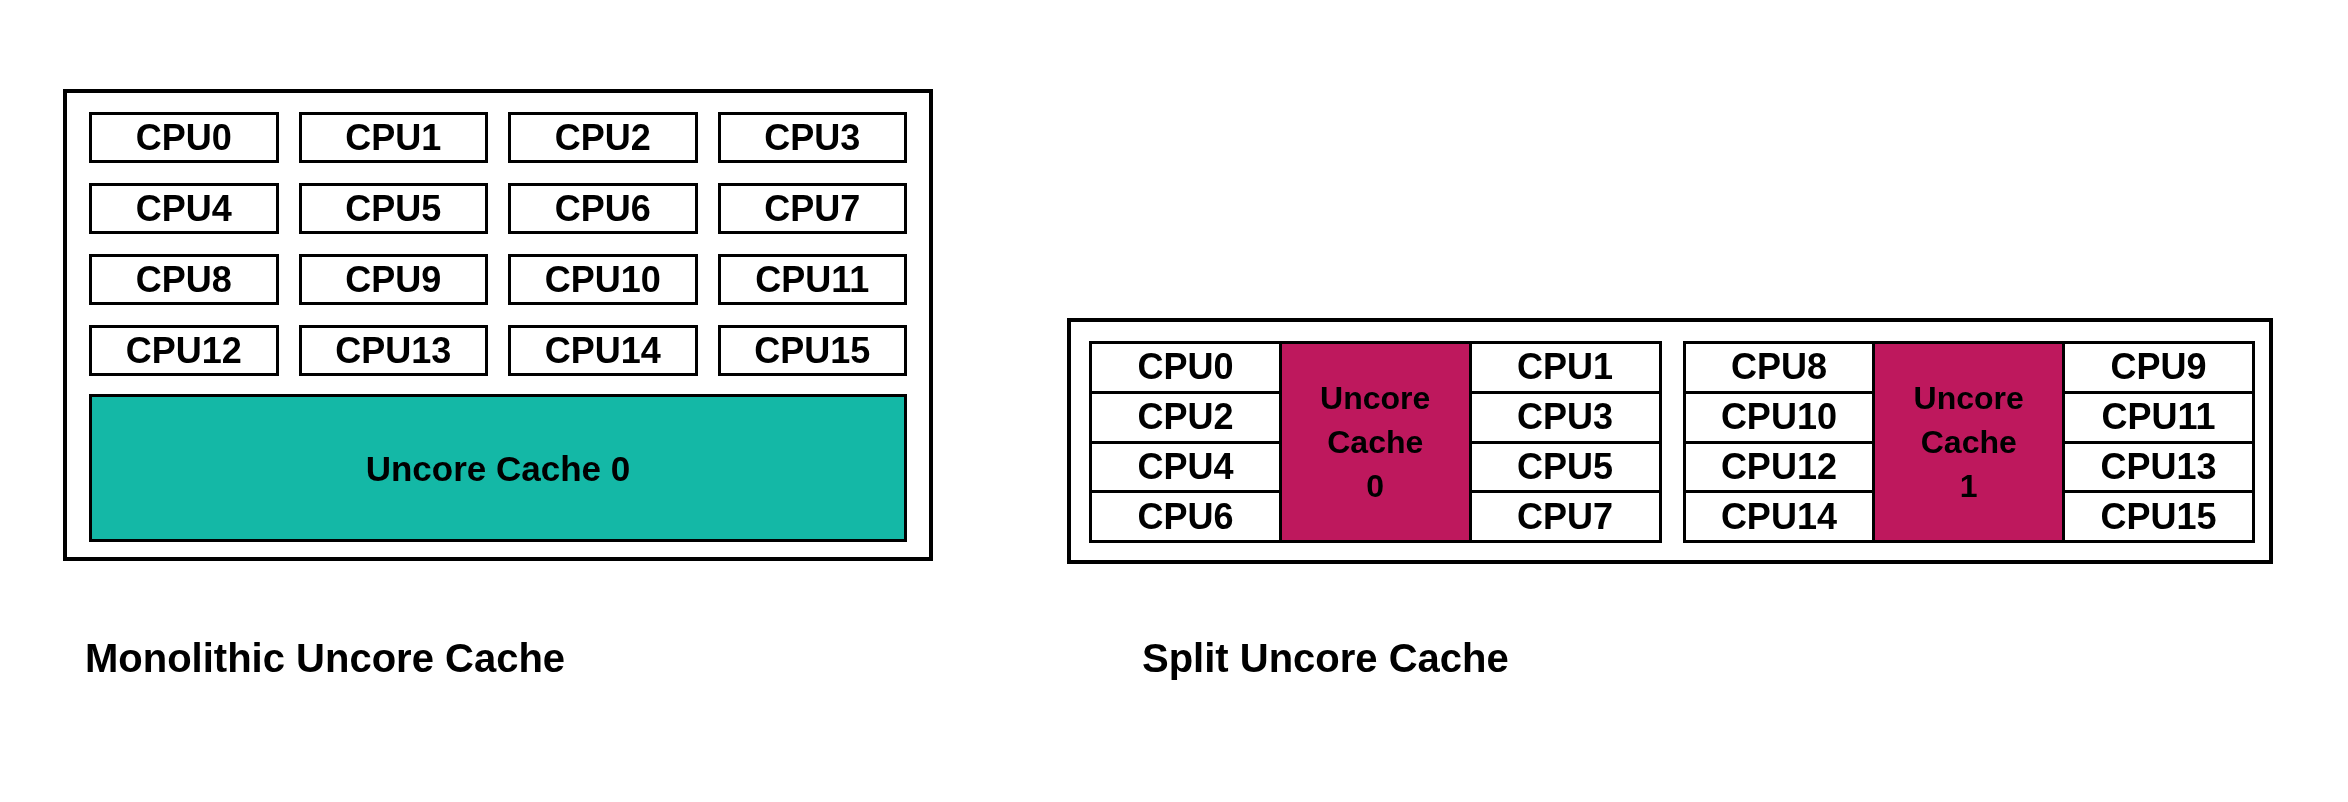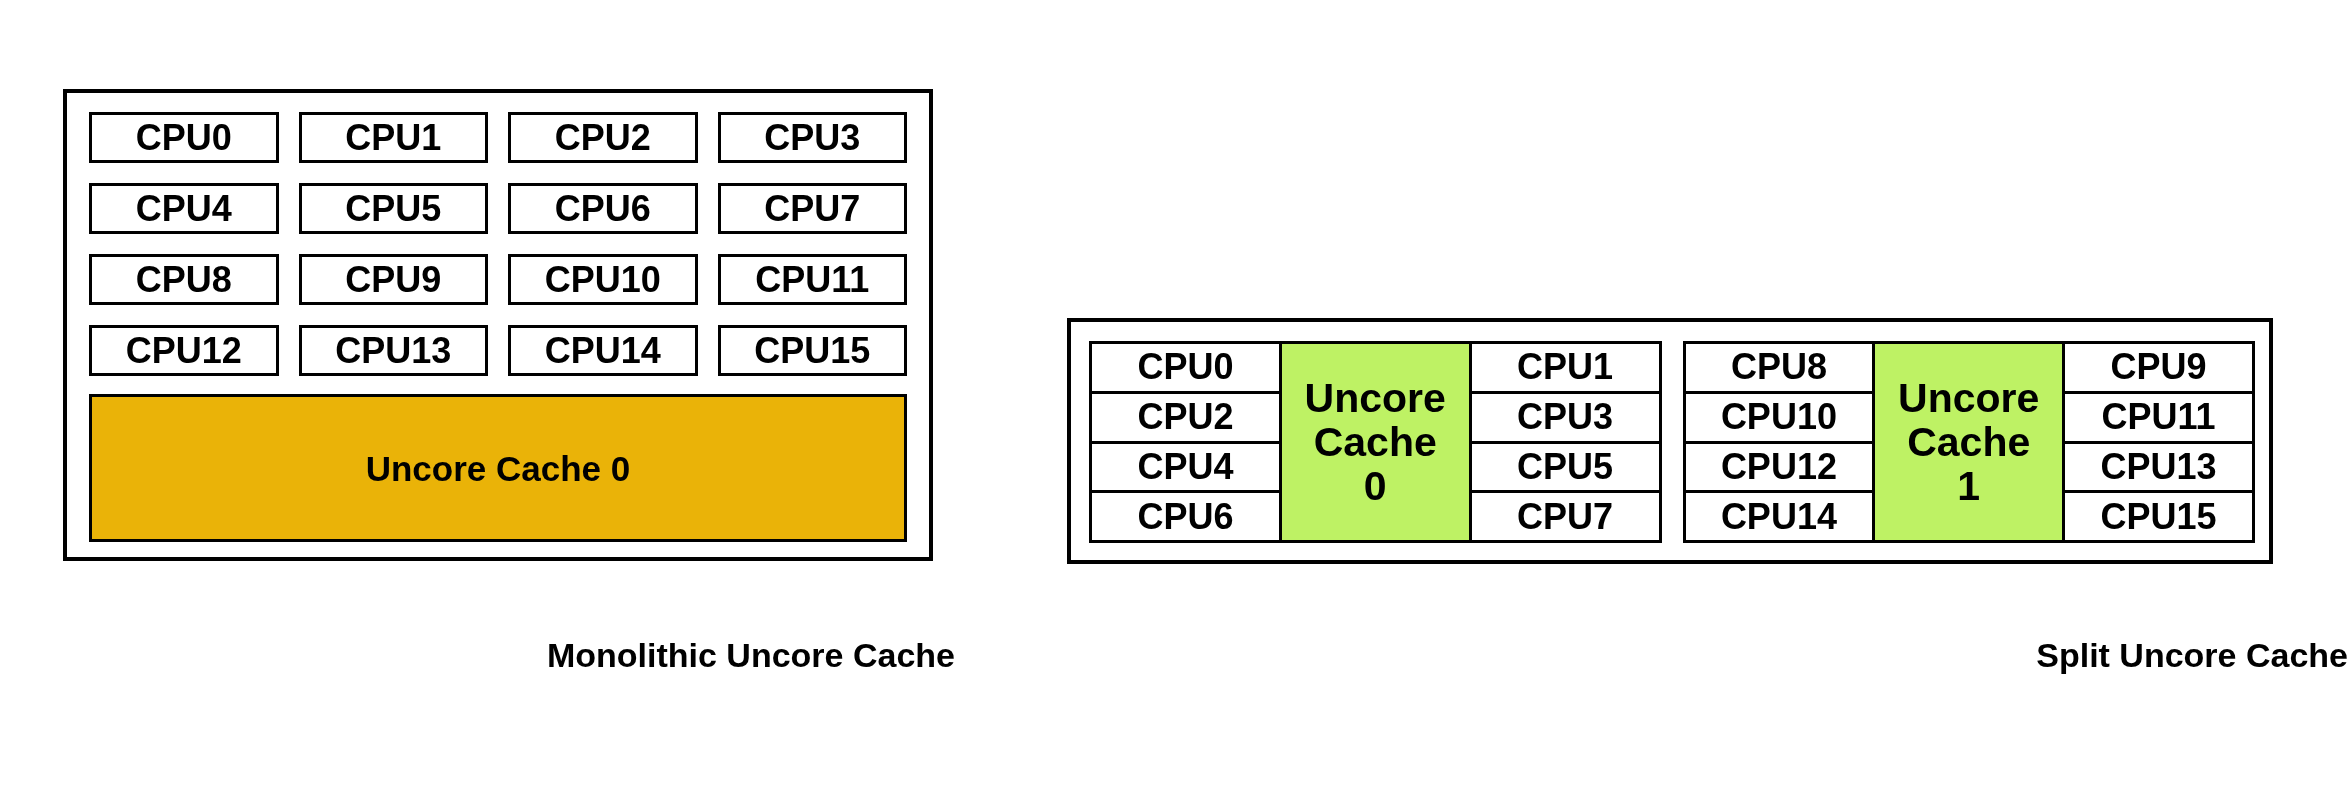--- a/index.html
+++ b/index.html
@@ -47,21 +47,21 @@
     font-weight: bold;
     font-size: 36px;
     line-height: 1;
     white-space: nowrap;
   }
   .uncore-mono {
     margin-top: 18px;
     flex: 1;
     border: 3px solid #000000;
     box-sizing: border-box;
-    background: #eab308;
+    background: #14b8a6;
     display: flex;
     align-items: center;
     justify-content: center;
     font-weight: bold;
     font-size: 35px;
     line-height: 1;
     white-space: nowrap;
   }
 
   
@@ -94,35 +94,35 @@
     text-align: center;
     vertical-align: middle;
     font-weight: bold;
     font-size: 36px;
     line-height: 1;
     background: #ffffff;
     white-space: nowrap;
     overflow: hidden;
   }
   .split-table td.uncore-cell {
-    background: #bef264;
-    font-size: 41px;
+    background: #be185d;
+    font-size: 32px;
   }
   .uncore-cell .cache-line {
     display: block;
     line-height: 44px;
   }
 
   
   .caption {
     position: absolute;
     top: 638px;
-    text-align: right;
-    font-weight: bold;
-    font-size: 34px;
+    text-align: left;
+    font-weight: bold;
+    font-size: 40px;
     line-height: 1;
     white-space: nowrap;
   }
   .caption-mono { left: 85px;  width: 870px; }
   .caption-split { left: 1142px; width: 1206px; }
 </style>
 </head>
 <body>
 
 <div class="fig-mono">

